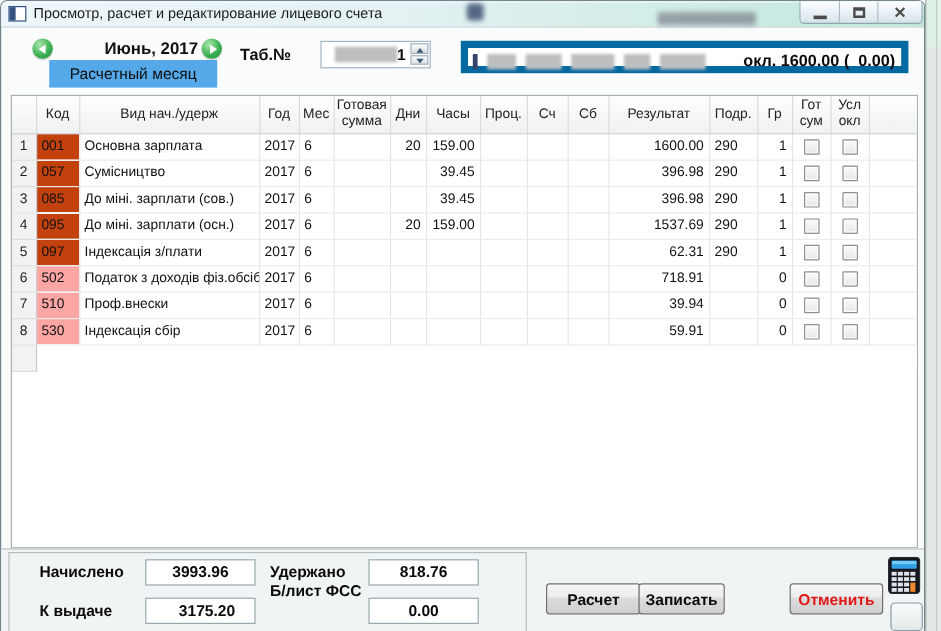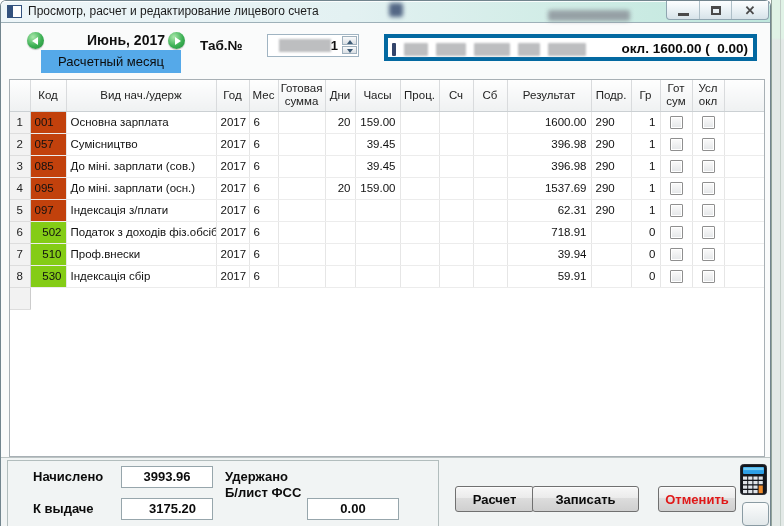--- a/index.html
+++ b/index.html
@@ -64,21 +64,21 @@
                display:flex; flex-direction:column; }
   .spin-b { flex:1; position:relative; border:1px solid #9fb0bd; margin-bottom:1px;
             background:linear-gradient(#fafbfc,#d9dee3); cursor:pointer; }
   .spin-b::after { content:""; position:absolute; left:3.5px; top:2.5px; width:0; height:0; }
   .spin-up::after { border-left:3.5px solid transparent; border-right:3.5px solid transparent;
                     border-bottom:4px solid #3c5a75; }
   .spin-down::after { border-left:3.5px solid transparent; border-right:3.5px solid transparent;
                       border-top:4px solid #3c5a75; }
 
   .emp-field { position:absolute; left:383px; top:33px; width:373px; height:27px;
-               background:#fff; border:4px solid #0369a1; }
+               background:#fff; border:6px solid #0369a1; }
   .emp-blocks { position:absolute; left:4px; top:5px; display:flex; align-items:center; gap:8px; }
   .rb { height:13px; background:#bdbec0; filter:blur(1.2px); border-radius:1px; }
   .rb.dark { width:4px; background:#33456b; filter:blur(.6px); }
   .rb.w1{width:24px}.rb.w2{width:30px}.rb.w3{width:36px}.rb.w4{width:22px}.rb.w5{width:38px}
   .emp-text { position:absolute; right:5px; top:3px; font-size:13.5px; font-weight:bold;
               color:#0a0a0a; white-space:pre; }
 
   
   .grid-wrap { position:absolute; left:8px; top:78px; width:756px; height:378px;
                background:#fff; border:1px solid #a8b0b5; overflow:hidden; }
@@ -87,21 +87,21 @@
        border-right:1px solid #d9dbdd; border-bottom:1px solid #cbd0d3;
        font-size:11.5px; font-weight:normal; color:#222; line-height:1.15; padding:0 1px;
        text-align:center; }
   td { height:22px; font-size:11.5px; color:#111; padding:0 4px;
        border-right:1px solid #e6e6e6; border-bottom:1px solid #ececec;
        overflow:hidden; white-space:nowrap; }
   td.rownum { background:#f2f2f2; border-right:1px solid #cccccc; border-bottom:1px solid #dddddd;
               text-align:center; color:#222; padding:0; }
   td.code-cell { padding-left:4px; }
   .code-green { background:#c2410c; }
-  .code-cyan  { background:#84cc16;text-align:right; }
+  .code-cyan  { background:#fca5a5; }
   td.num { text-align:right; }
   td.cb-cell { text-align:center; padding:0; }
   .cb { display:inline-block; width:13px; height:13px; vertical-align:middle;
         border:1px solid #8f8f8f; border-radius:1px;
         background:linear-gradient(#fbfbfb,#e4e6e8); box-shadow:inset 0 0 0 1px #fff; cursor:pointer; }
   tbody.stub td { border:none; background:#fff; }
   tbody.stub td.rownum { background:#f2f2f2; border-right:1px solid #cccccc; border-bottom:1px solid #dddddd; }
 
   
   .footer { position:absolute; left:0; top:456px; width:769px; height:70px;
@@ -115,21 +115,21 @@
   #lbl-withheld { left:224px; top:8px; } #fld-withheld { left:306px; top:8px; }
   #lbl-payout { left:32px; top:40px; }   #fld-payout { left:120px; top:40px;padding-left:11px; }
   #lbl-sick { left:224px; top:24px;text-align:center; }    #fld-sick { left:306px; top:40px; }
 
   .btn { position:absolute; height:26px; border:1px solid #707070; border-radius:3px;
          background:linear-gradient(#f7f7f7,#ebebeb 45%,#dddddd 46%,#cfcfcf);
          box-shadow:inset 0 1px 0 #fcfcfc;
          font-family:"Liberation Sans", sans-serif; font-size:13px; font-weight:bold;
          color:#0c0c0c; cursor:pointer; }
   #btn-calc   { left:454px; top:28px; width:79px; }
-  #btn-save   { left:531px; top:28px; width:107px; }
+  #btn-save   { left:531px; top:28px; width:72px; }
   #btn-cancel { left:657px; top:28px; width:78px; color:#e01818; }
 
   .calc-icon-btn { position:absolute; left:737px; top:5px; width:31px; height:33px;
                    display:flex; align-items:center; justify-content:center; cursor:pointer; }
   .small-btn { position:absolute; left:741px; top:44px; width:27px; height:24px;
                border:1px solid #8a9ba3; border-radius:4px;
                background:linear-gradient(#fbfcfc,#e2e8ea); cursor:pointer; }
 
   
   .bg-strip { position:absolute; left:771px; top:0; width:13px; height:526px;
@@ -391,20 +391,21 @@
         </tr>
       </tbody>
     </table>
   </div>
 
   <div class="footer">
     <div class="totals-box"></div>
     <div class="t-label" id="lbl-accrued">Начислено</div>
     <div class="t-field" id="fld-accrued">3993.96</div>
     <div class="t-label" id="lbl-withheld">Удержано</div>
+    <div class="t-field" id="fld-withheld">818.76</div>
     <div class="t-label" id="lbl-payout">К выдаче</div>
     <div class="t-field" id="fld-payout">3175.20</div>
     <div class="t-label" id="lbl-sick">Б/лист ФСС</div>
     <div class="t-field" id="fld-sick">0.00</div>
 
     <button class="btn" id="btn-calc">Расчет</button>
     <button class="btn" id="btn-save">Записать</button>
     <button class="btn" id="btn-cancel">Отменить</button>
 
     <div class="calc-icon-btn">

